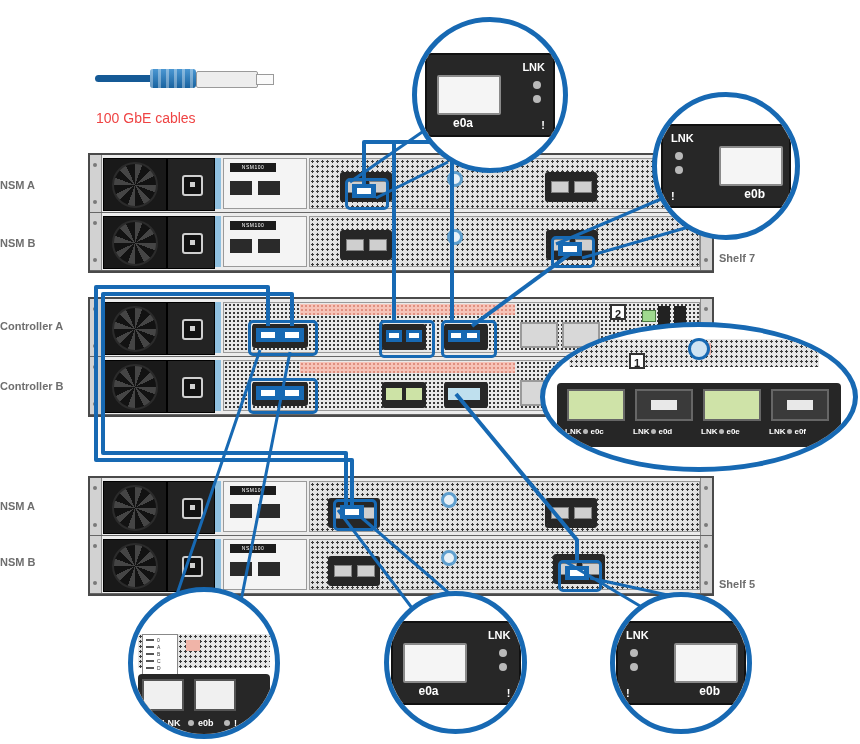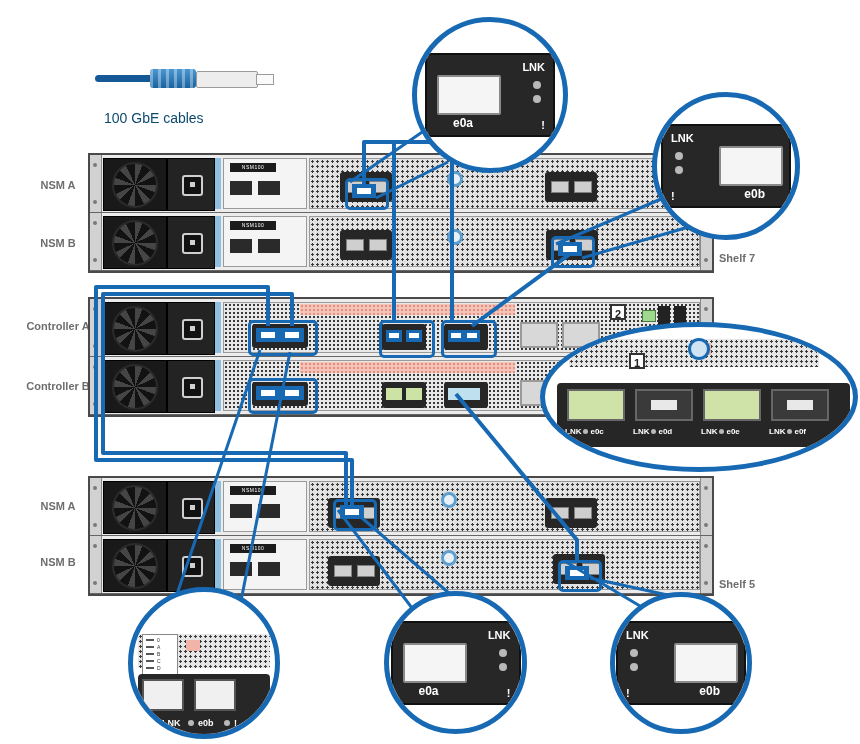--- a/index.html
+++ b/index.html
@@ -1,20 +1,20 @@
 <!DOCTYPE html>
 <html><head>
 <meta charset="utf-8">
 <style>
   html,body{margin:0;padding:0;background:#fff;}
   #stage{position:relative;width:860px;height:744px;background:#fff;font-family:"Liberation Sans",sans-serif;overflow:hidden;}
   
-  .slabel{position:absolute;left:16px;width:84px;text-align:center;font-size:11px;font-weight:bold;color:#6e6e6e;}
+  .slabel{position:absolute;left:0;width:84px;text-align:left;font-size:11px;font-weight:bold;color:#6e6e6e;}
   .shlabel{position:absolute;left:719px;font-size:11px;font-weight:bold;color:#6e6e6e;}
-  .cable-label{position:absolute;left:104px;top:110px;font-size:14px;color:#0c4a6e;}
+  .cable-label{position:absolute;left:96px;top:110px;font-size:14px;color:#ef4444;}
   
   .wire{position:absolute;left:95px;top:75px;width:58px;height:7px;background:#155a96;border-radius:4px;}
   .conn{position:absolute;left:150px;top:69px;width:46px;height:19px;border-radius:3px;background:linear-gradient(180deg,#4b97d2,#18629f);overflow:hidden;}
   .conn .ridges{width:100%;height:100%;background:repeating-linear-gradient(90deg,rgba(255,255,255,.35) 0 3px,transparent 3px 8px);}
   .plug{position:absolute;left:196px;top:71px;width:60px;height:15px;background:#ededed;border:1px solid #9a9a9a;border-radius:2px;}
   .tab{position:absolute;left:256px;top:74px;width:16px;height:9px;background:#fafafa;border:1px solid #9a9a9a;}
   
   .shelf{position:absolute;left:88px;width:626px;height:120px;border:2px solid #4a4a4a;background:#ddd;box-sizing:border-box;z-index:1;}
   .row{position:absolute;left:0;width:622px;height:58px;background:#ececec;border-bottom:1px solid #666;box-sizing:border-box;}
   .flgl,.flgr{position:absolute;top:0;width:11px;height:100%;background:#d2d2d2;}
@@ -70,21 +70,21 @@
   .pname{position:absolute;color:#fff;font-size:12px;font-weight:bold;}
   .va .pname{left:26px;bottom:5px;}
   .vb .pname{right:24px;bottom:5px;}
   .bang{position:absolute;color:#fff;font-size:11px;font-weight:bold;}
   .va .bang{right:8px;bottom:4px;}
   .vb .bang{left:8px;bottom:4px;}
   
   .elwrap{position:relative;width:308px;height:140px;}
   .eldots{position:absolute;left:24px;top:12px;width:250px;height:28px;background-image:radial-gradient(#3a3a3a 1px,transparent 1.3px);background-size:5px 5px;background-color:#e6e6e6;}
   .elpink{position:absolute;left:150px;top:16px;width:16px;height:12px;background:#f0b4a8;}
-  .elpanel{position:absolute;left:12px;top:56px;width:284px;height:64px;background:#262626;border-radius:4px;padding-left:9px;}
+  .elpanel{position:absolute;left:12px;top:56px;width:284px;height:64px;background:#262626;border-radius:4px;}
   .elcage{position:absolute;top:6px;width:58px;height:32px;border:2px solid #666;box-sizing:border-box;}
   .elcage.green{background:#cfe3a8;}
   .elcage.dark{background:#3a3a3a;}
   .elcage.dark i{display:block;width:26px;height:10px;background:#e8e8e8;margin:9px auto 0;}
   .ellab{position:absolute;top:44px;color:#fff;font-size:8px;font-weight:bold;white-space:nowrap;}
   .ellab .dot{display:inline-block;width:5px;height:5px;border-radius:50%;background:#b9b9b9;margin:0 2px;}
   
   .blwrap{position:relative;width:132px;height:104px;margin-top:45px;}
   .bldots{position:absolute;left:0;top:0;width:132px;height:34px;background-image:radial-gradient(#3a3a3a 1px,transparent 1.3px);background-size:5px 5px;background-color:#e6e6e6;}
   .idp{position:absolute;left:4px;top:0;width:36px;height:44px;background:#fff;border:1px solid #888;font-size:5px;color:#333;padding:2px 3px;box-sizing:border-box;line-height:7px;}

